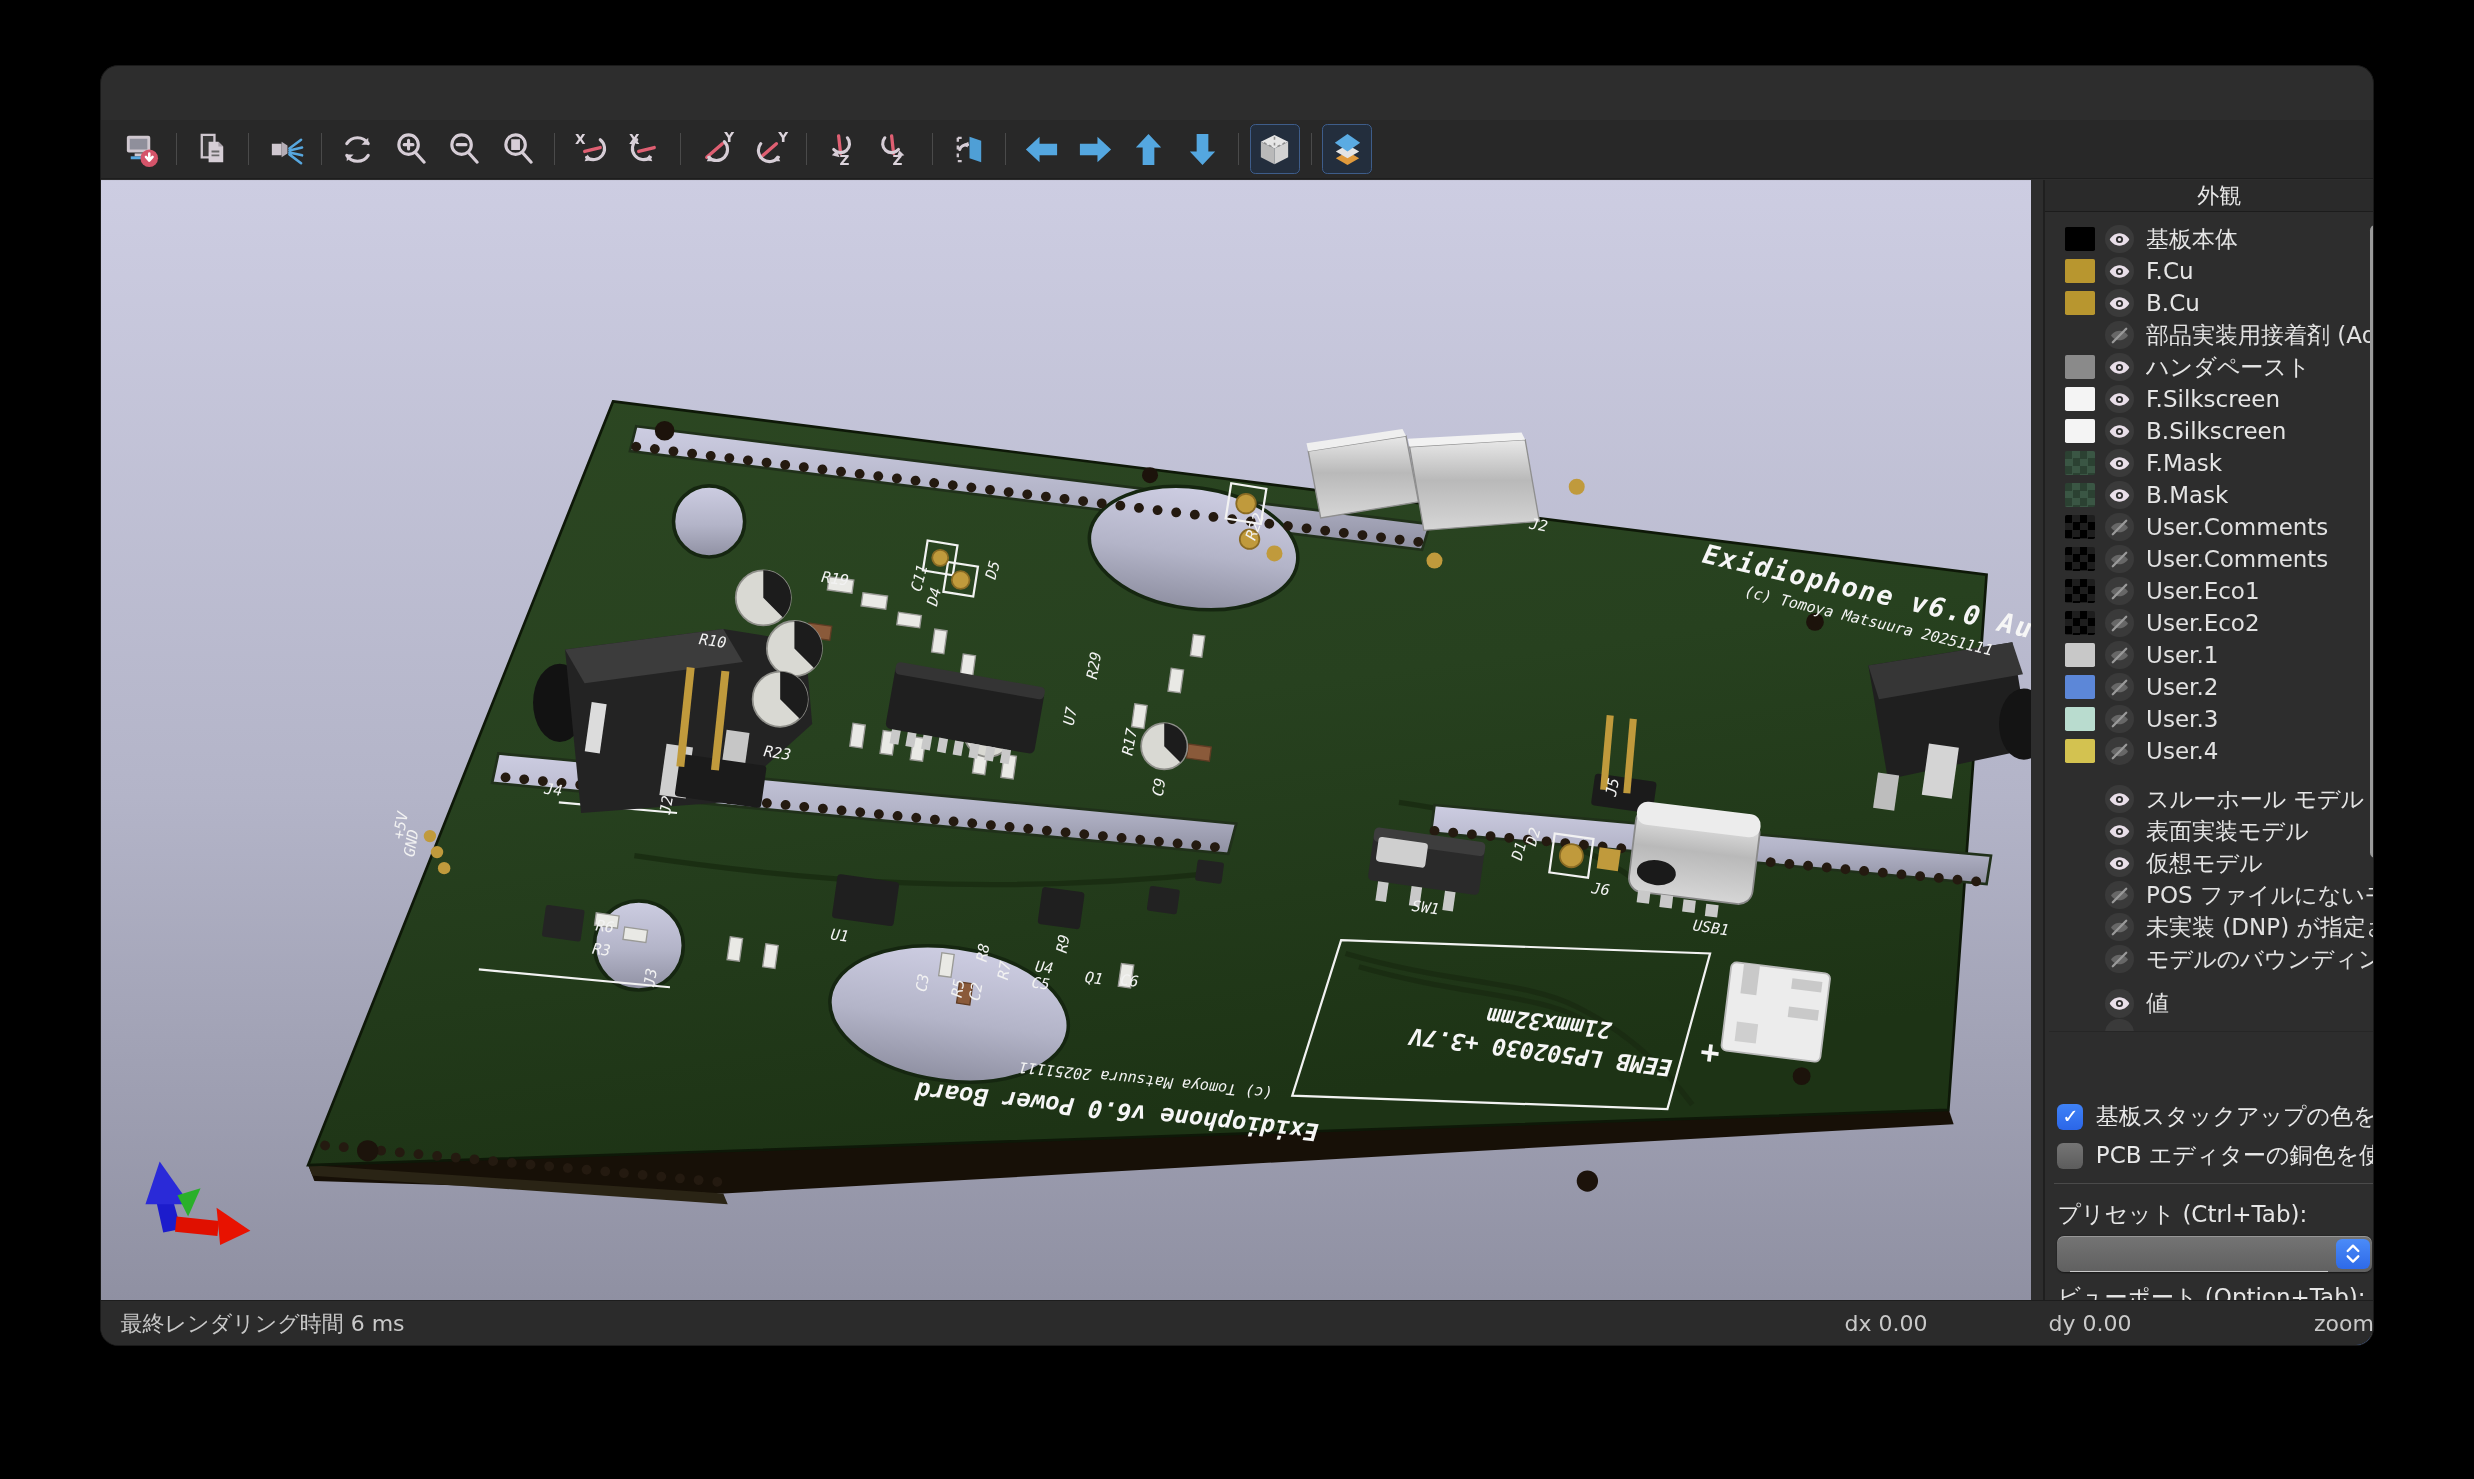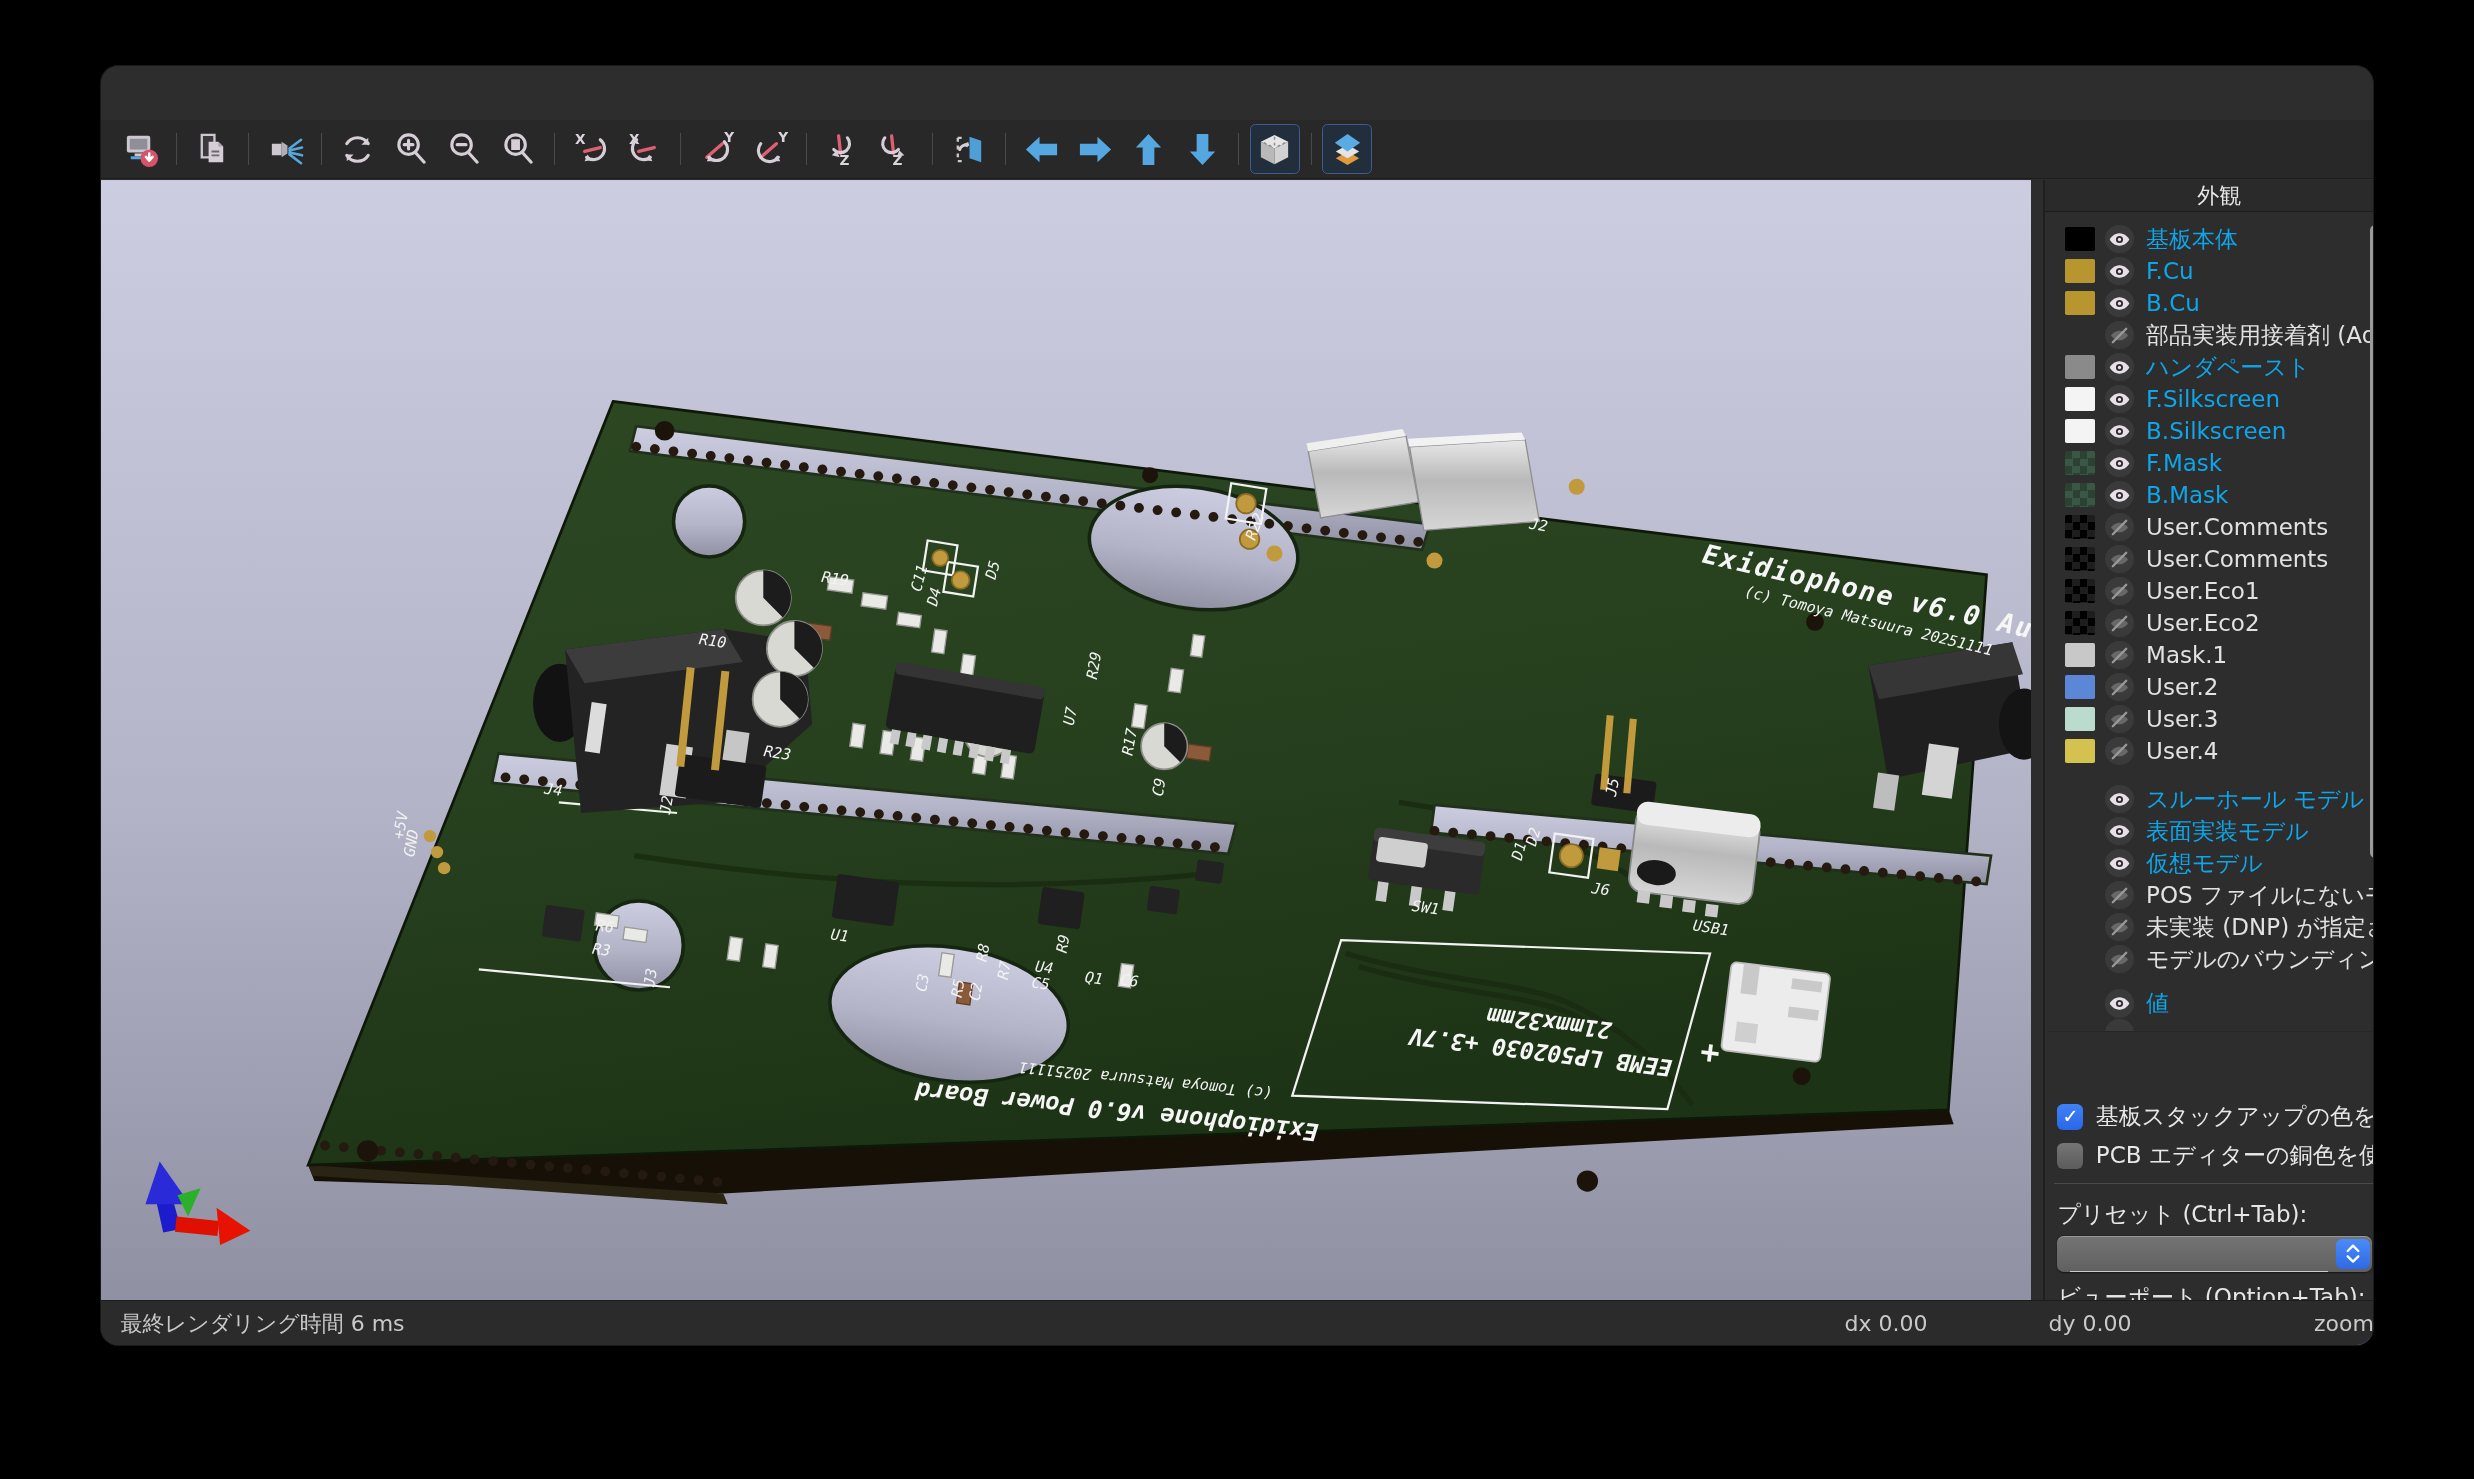--- a/index.html
+++ b/index.html
@@ -33,21 +33,21 @@
   #sidebar { position:absolute; left:1942px; top:114px; width:340px; height:1122px; background:#2d2d2d; border-left:2.7px solid #1f1f1f;text-align:center; }
   #sb-header { height:32px; line-height:32px; padding-left:10.7px; color:#e6e6e6; font-size:22px; background:#2a2a2a; border-bottom:0.9px solid #1c1c1c; }
   #layer-scroll { position:absolute; left:3.6px; top:36px; right:3.6px; height:816px; overflow:hidden; border-bottom:0.9px solid #262626; }
   .layer-row { display:flex; align-items:center; height:32px; padding-left:16px; }
   .swatch { width:30px; height:24px; flex:none; margin-right:10.7px; border-radius:1.8px; }
   .eye { width:28.4px; height:28.4px; flex:none; margin-right:12.4px; border-radius:50%; background:#3a3a3a; display:flex; align-items:center; justify-content:center; }
   .eye svg { width:23px; height:23px; }
   .eye-open { display:block; }
   .eye-closed { display:none; }
   .is-hidden .eye-closed { display:block; }
-  .layer-label { color:#0ea5e9; font-size:23px; white-space:nowrap; overflow:hidden; }
+  .layer-label { color:#e5e5e5; font-size:23px; white-space:nowrap; overflow:hidden; }
   .is-hidden .layer-label { color:#e2e2e2; }
   #model-list { margin-top:16px; }
   #value-list { margin-top:12.4px; }
   #sb-scrollbar { position:absolute; right:1.8px; top:43px; width:11.6px; height:782px; }
   #sb-thumb { position:absolute; top:1.8px; left:0; width:11.6px; height:633px; border-radius:6.2px; background:#9a9a9a; }
 
   #sb-checks { position:absolute; left:12.4px; top:917px; right:7.1px; }
   .cb { display:flex; align-items:center; height:39px; }
   .cb-box { width:26px; height:26px; border-radius:6.2px; background:linear-gradient(#757575,#5c5c5c); margin-right:12.4px; flex:none; position:relative; }
   .cb.checked .cb-box { background:linear-gradient(#3f82f7,#2b66e8); }
@@ -685,21 +685,21 @@
 
   <div class="layer-row is-hidden">
     <span class="swatch" style="background: rgb(200, 200, 200);"></span>
     <span class="eye">
 
       <svg class="eye-closed" viewBox="0 0 24 24">
                 <path d="M12 7 C7.5 7 4.2 10 3.2 12 C4.2 14 7.5 17 12 17 S19.8 14 20.8 12 C19.8 10 16.5 7 12 7 z" fill="#8c8c8c" opacity="0.55"></path>
                 <path d="M5 19 L19 5" stroke="#9a9a9a" stroke-width="2.4" stroke-linecap="round"></path>
               </svg>
     </span>
-    <span class="layer-label">Mask.1</span>
+    <span class="layer-label">User.1</span>
   </div>
 
   <div class="layer-row is-hidden">
     <span class="swatch" style="background: rgb(92, 135, 216);"></span>
     <span class="eye">
 
       <svg class="eye-closed" viewBox="0 0 24 24">
                 <path d="M12 7 C7.5 7 4.2 10 3.2 12 C4.2 14 7.5 17 12 17 S19.8 14 20.8 12 C19.8 10 16.5 7 12 7 z" fill="#8c8c8c" opacity="0.55"></path>
                 <path d="M5 19 L19 5" stroke="#9a9a9a" stroke-width="2.4" stroke-linecap="round"></path>
               </svg>

